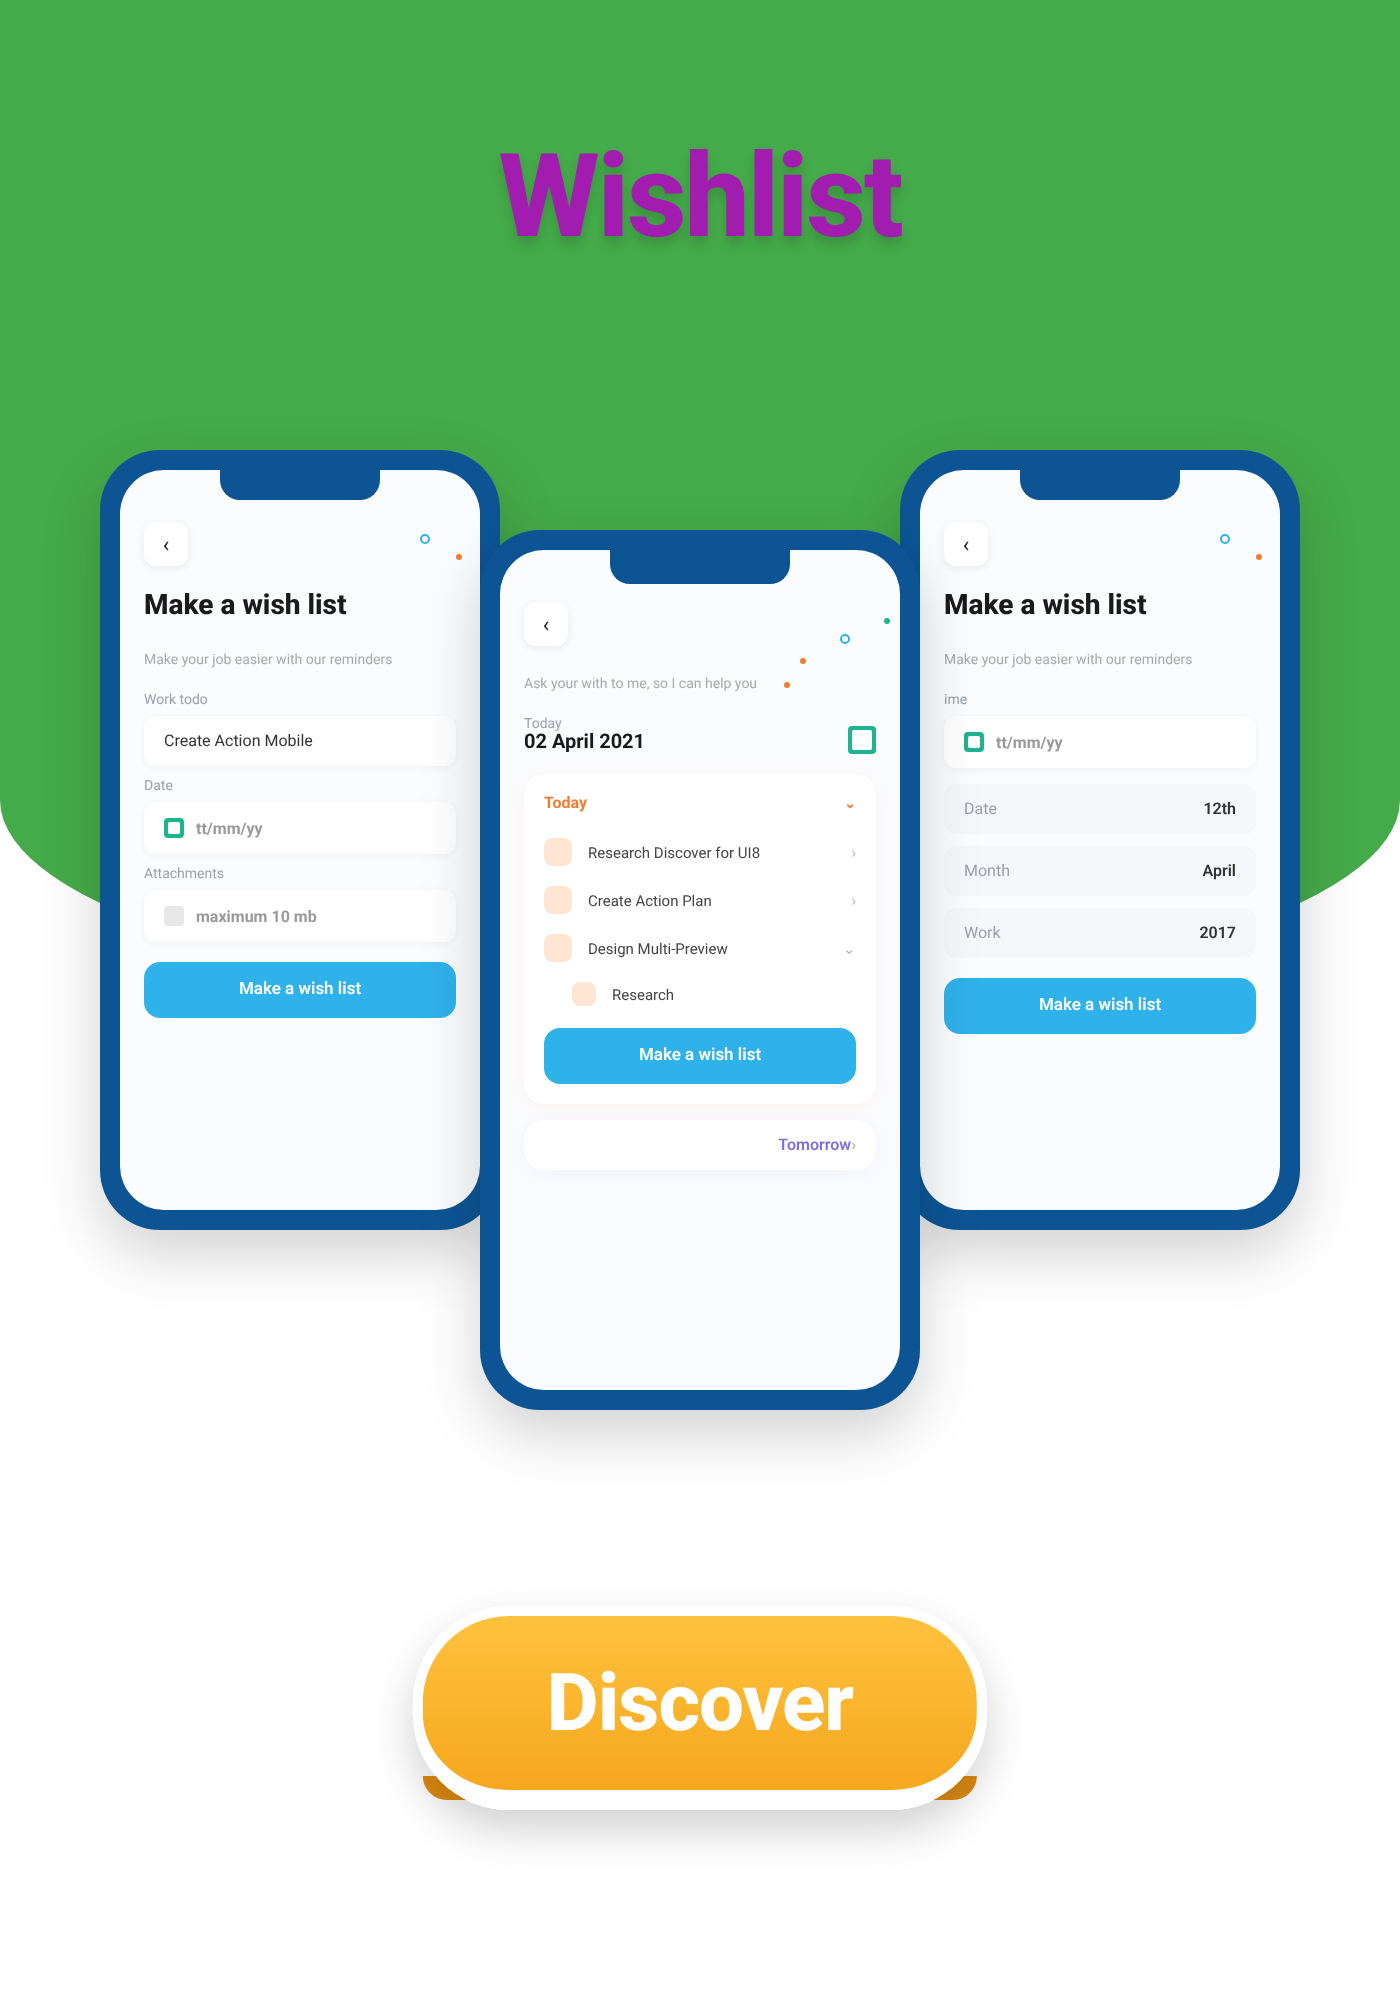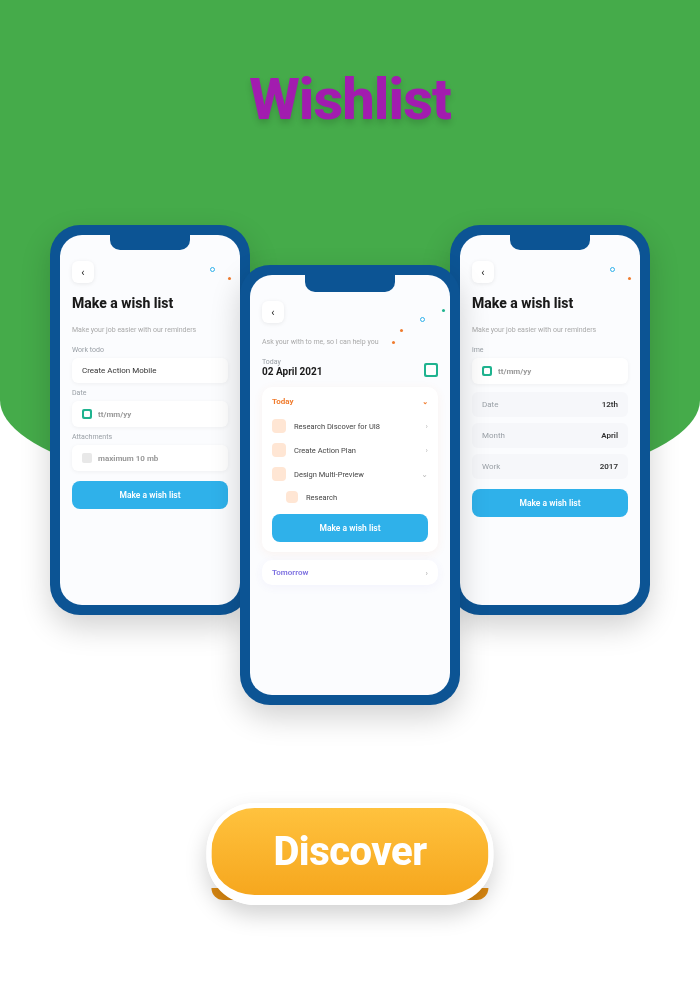--- a/index.html
+++ b/index.html
@@ -179,21 +179,21 @@
   }
   .task-head {
     display: flex;
     justify-content: space-between;
     align-items: center;
     font-size: 8px;
     font-weight: 700;
     margin-bottom: 8px;
   }
   .task-head.orange { color: #f07c2e; }
-  .task-head.purple { color: #7c6fe0; font-size: 8px; font-weight:600; margin-bottom:0; }
+  .task-head.purple { color: #7c6fe0; font-size: 8px; font-weight:600; margin-bottom:0;justify-content:flex-end; }
 
   .task-item {
     display: flex;
     align-items: center;
     gap: 8px;
     font-size: 7.5px;
     color: #444;
     padding: 5px 0;
   }
   .task-item .box {

